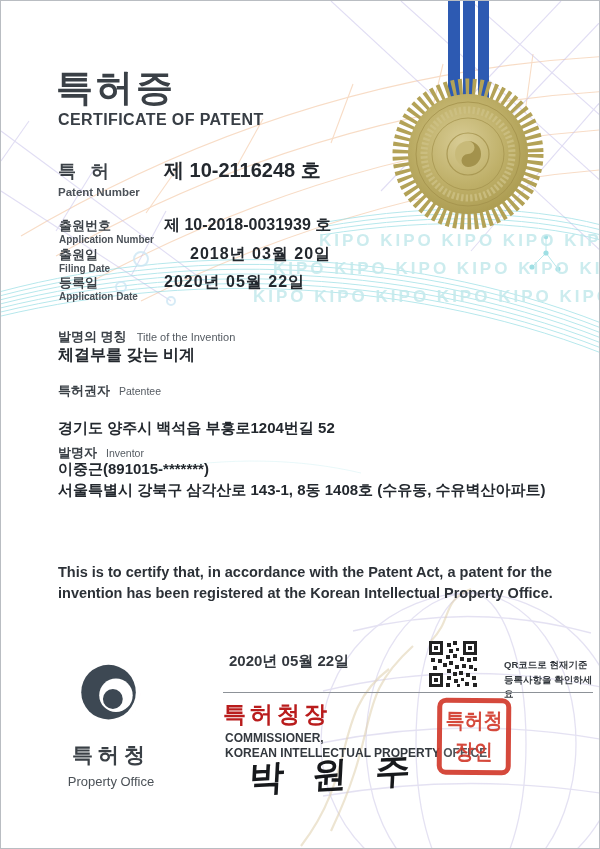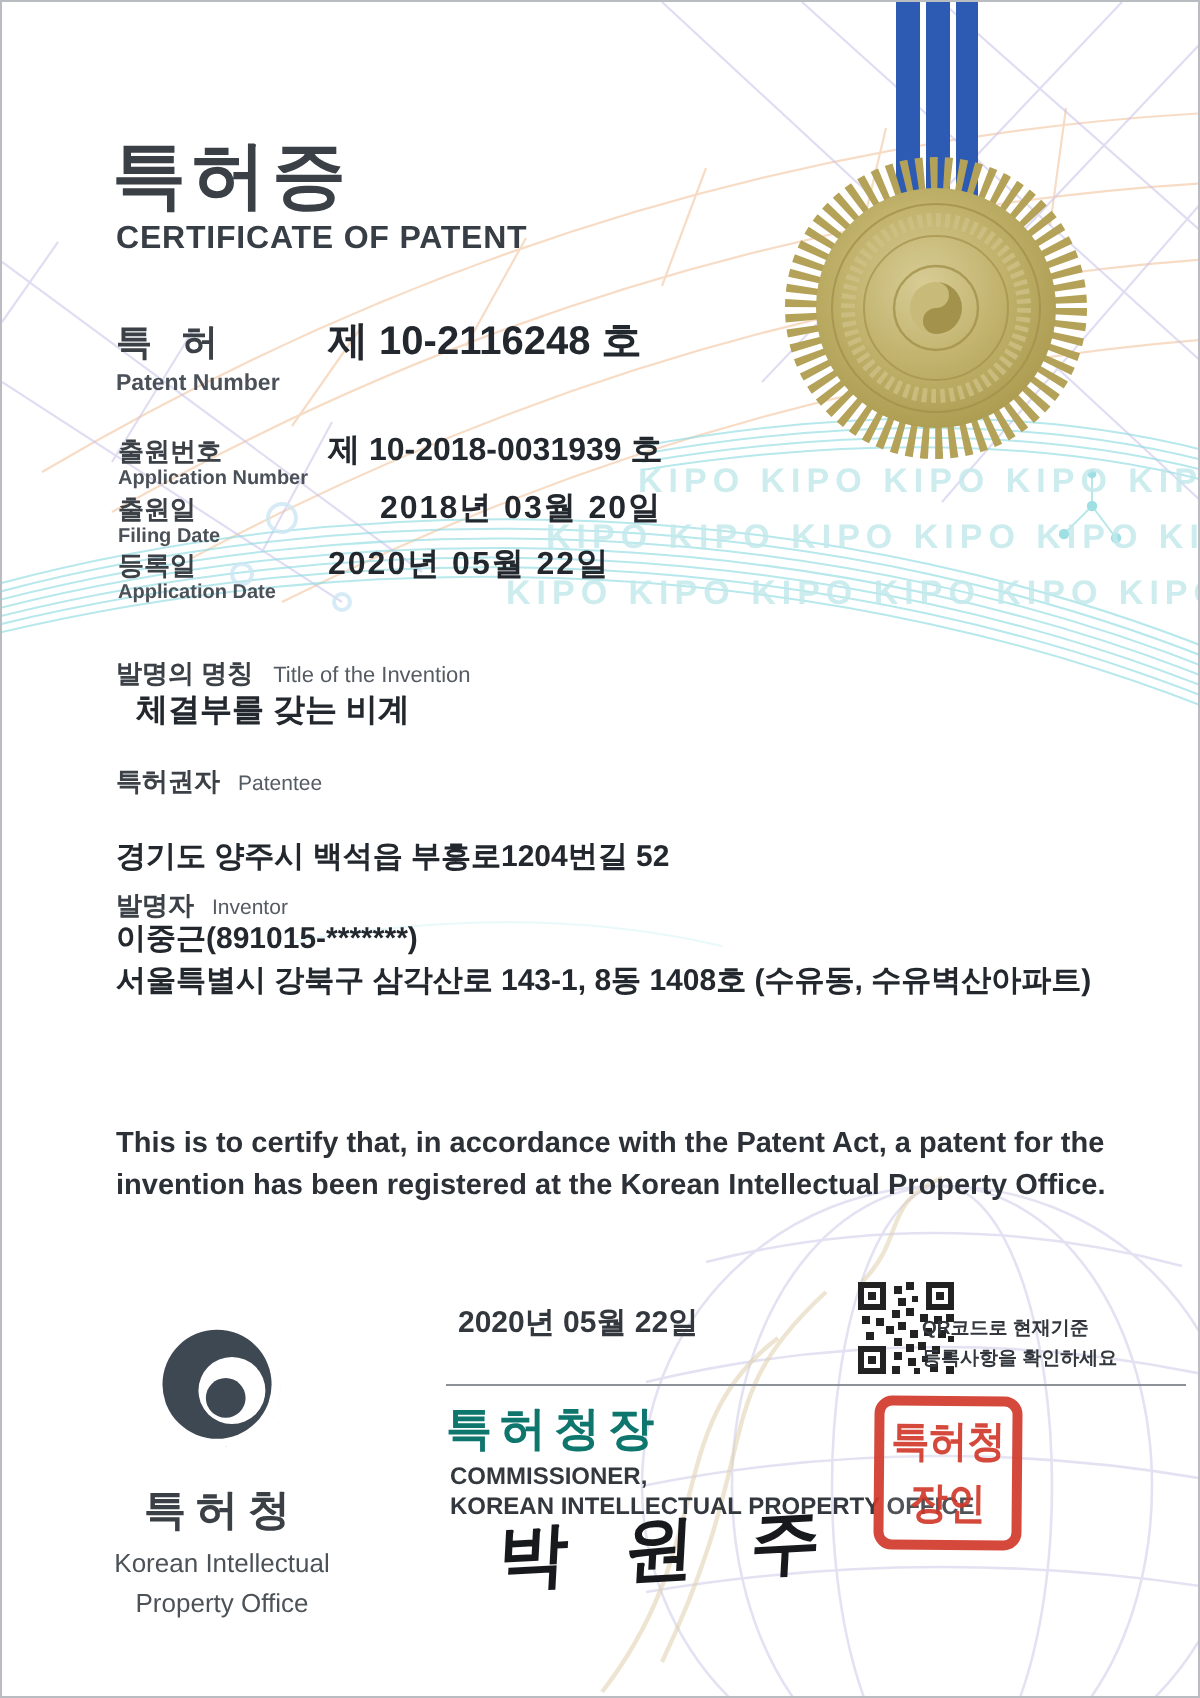--- a/index.html
+++ b/index.html
@@ -37,39 +37,39 @@
   .f-fil-ko{left:58px;top:245px;font-size:13px;}
   .f-fil-en{left:58px;top:262px;font-size:10px;}
   .f-fil-val{left:163px;top:243px;font-size:16px;letter-spacing:1px;margin-left:26px;}
 
   .f-reg-ko{left:58px;top:273px;font-size:13px;}
   .f-reg-en{left:58px;top:290px;font-size:10px;}
   .f-reg-val{left:163px;top:271px;font-size:16px;letter-spacing:1px;}
 
   .inv-label{left:57px;top:327px;font-size:13px;}
   .inv-label .en{font-size:11px;font-weight:500;color:#555b62;margin-left:10px;}
-  .inv-val{left:57px;top:344px;font-size:16px;margin-left:10px;}
+  .inv-val{left:57px;top:344px;font-size:16px;}
 
   .pat-label{left:57px;top:381px;font-size:13px;}
   .pat-label .en{font-size:10.5px;font-weight:500;color:#555b62;margin-left:9px;}
   .pat-name{left:57px;top:397px;font-size:15px;}
   .pat-addr{left:57px;top:418px;font-size:15px;}
 
   .invr-label{left:57px;top:443px;font-size:13px;}
   .invr-label .en{font-size:10.5px;font-weight:500;color:#555b62;margin-left:9px;}
   .invr-name{left:57px;top:459px;font-size:15px;}
   .invr-addr{left:57px;top:480px;font-size:15px;}
 
   .stmt-ko{left:57px;top:534px;width:525px;font-size:17.5px;font-weight:800;color:#2c3137;}
   .stmt-en{left:57px;top:561px;width:538px;font-size:14.5px;font-weight:700;line-height:1.42;color:#2c3137;}
 
   .issue-date{left:228px;top:651px;font-size:15px;font-weight:600;color:#33383e;}
-  .qr-note{left:460px;top:657px;font-size:9.5px;font-weight:600;line-height:1.55;color:#33383e;}
+  .qr-note{left:503px;top:657px;font-size:9.5px;font-weight:600;line-height:1.55;color:#33383e;}
   .rule{left:222px;top:691px;width:370px;height:1px;background:#8d9298;}
-  .comm-ko{left:222px;top:698px;font-size:23px;font-weight:800;letter-spacing:4px;color:#0f766e;}
+  .comm-ko{left:222px;top:698px;font-size:23px;font-weight:800;letter-spacing:4px;color:#b91c1c;}
   .comm-en1{left:224px;top:730px;font-size:12px;font-weight:700;color:#33383e;}
   .comm-en2{left:224px;top:745px;font-size:12px;font-weight:700;color:#33383e;}
   .signature{
     left:248px;top:750px;font-size:35px;font-weight:700;color:#17191c;
     transform:rotate(-3deg) skewX(-6deg);letter-spacing:8px;
     font-family:"DejaVu Serif",serif;
   }
   .seal{
     left:436px;top:697px;width:74px;height:77px;border:5px solid #d23a2c;
     border-radius:9px;transform:rotate(.5deg);box-sizing:border-box;
@@ -293,18 +293,17 @@
 
     <svg class="abs logo-svg" width="62" height="64" viewBox="0 0 100 100">
       <path d="M50,3 A47,47 0 0 1 50,97 A35,35 0 0 0 50,3 Z" fill="#e8405a"></path>
       <circle cx="46" cy="47" r="44" fill="#3d4853"></circle>
       <circle cx="58" cy="52" r="27" fill="#ffffff"></circle>
       <circle cx="53" cy="58" r="16" fill="#3d4853"></circle>
       <path d="M50,3 A47,47 0 0 1 50,97 A38,38 0 0 0 50,3 Z" fill="#e8405a"></path>
     </svg>
     <div class="abs logo-ko">특허청</div>
     <div class="abs logo-en">
-      <div>Korean Intellectual</div>
       <div>Property Office</div>
     </div>
 
   </div>
 </div>
 
 </body></html>

